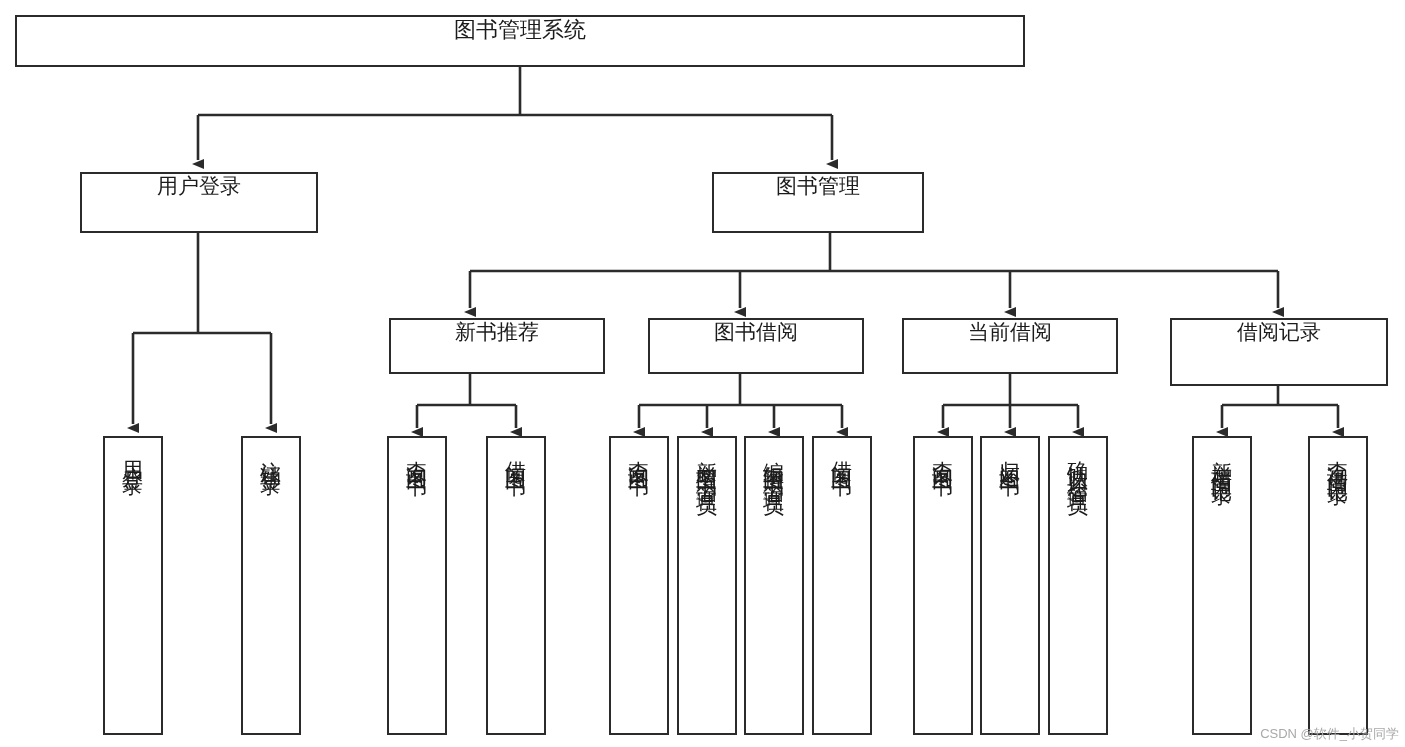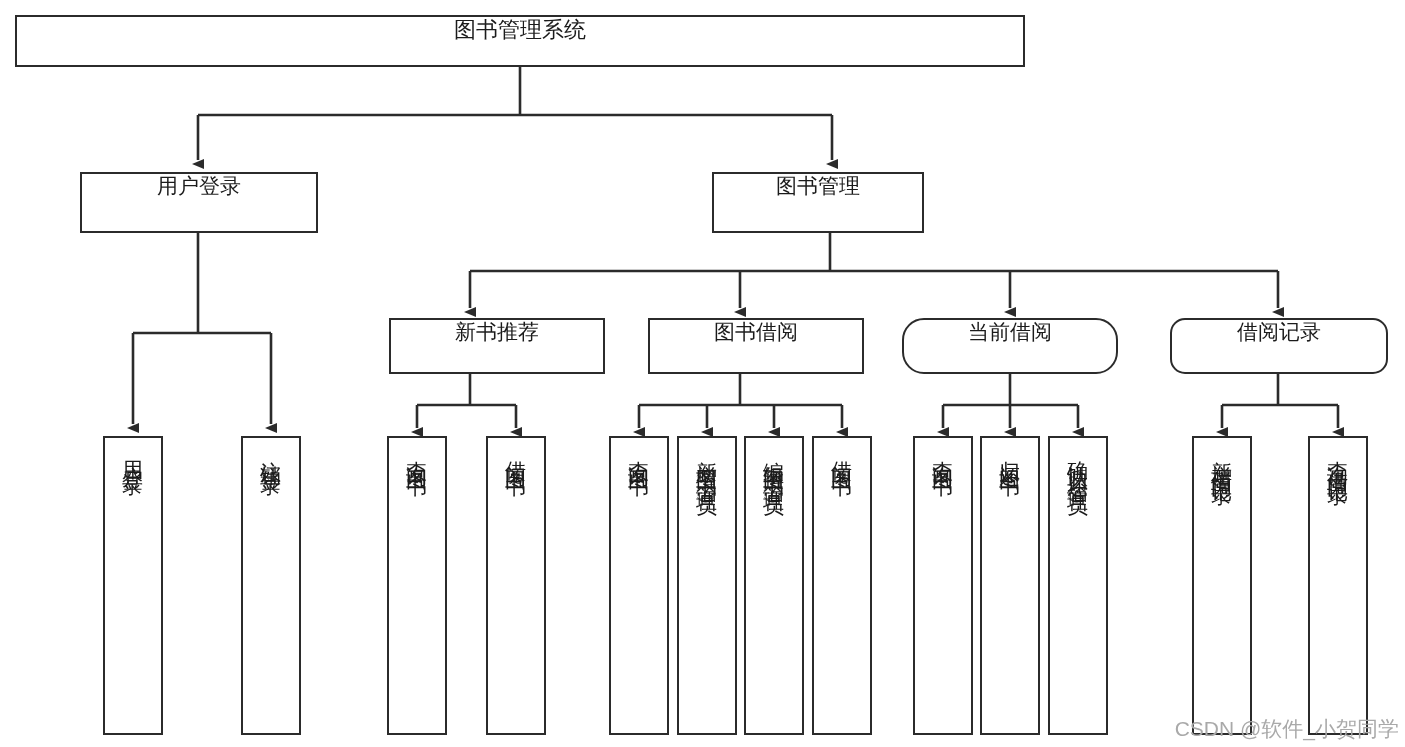--- a/index.html
+++ b/index.html
@@ -56,21 +56,21 @@
     text-orientation: upright;
     font-size: 21px;
     letter-spacing: 5px;
     line-height: 1;
     white-space: pre;
   }
   #watermark {
     position: absolute;
     right: 6px;
     bottom: 4px;
-    font-size: 21px;
+    font-size: 13px;
     color: #a9a9a9;
     z-index: 5;
     white-space: nowrap;
     user-select: none;
   }
 </style>
 </head>
 <body>
 
 <div id="diagram-root">
@@ -135,24 +135,24 @@
   <div class="node horizontal" style="left:712px; top:172px; width:212px; height:61px;">
     <span class="node-label">图书管理</span>
   </div>
 
   <div class="node horizontal" style="left:362px; top:318px; width:216px; height:56px;margin-left:27px;">
     <span class="node-label">新书推荐</span>
   </div>
   <div class="node horizontal" style="left:632px; top:318px; width:216px; height:56px;margin-left:16px;">
     <span class="node-label">图书借阅</span>
   </div>
-  <div class="node horizontal" style="left:902px; top:318px; width:216px; height:56px;border-radius:22px;">
+  <div class="node horizontal" style="left:902px; top:318px; width:216px; height:56px;">
     <span class="node-label">当前借阅</span>
   </div>
-  <div class="node horizontal" style="left:1170px; top:318px; width:218px; height:56px;border-radius:15px;">
+  <div class="node horizontal" style="left:1170px; top:318px; width:218px; height:68px;">
     <span class="node-label">借阅记录</span>
   </div>
 
   <div class="node vertical" style="left:103px; top:436px; width:60px; height:299px;">
     <span class="node-label">用户登录</span>
   </div>
   <div class="node vertical" style="left:241px; top:436px; width:60px; height:299px;">
     <span class="node-label">注销登录</span>
   </div>
 

